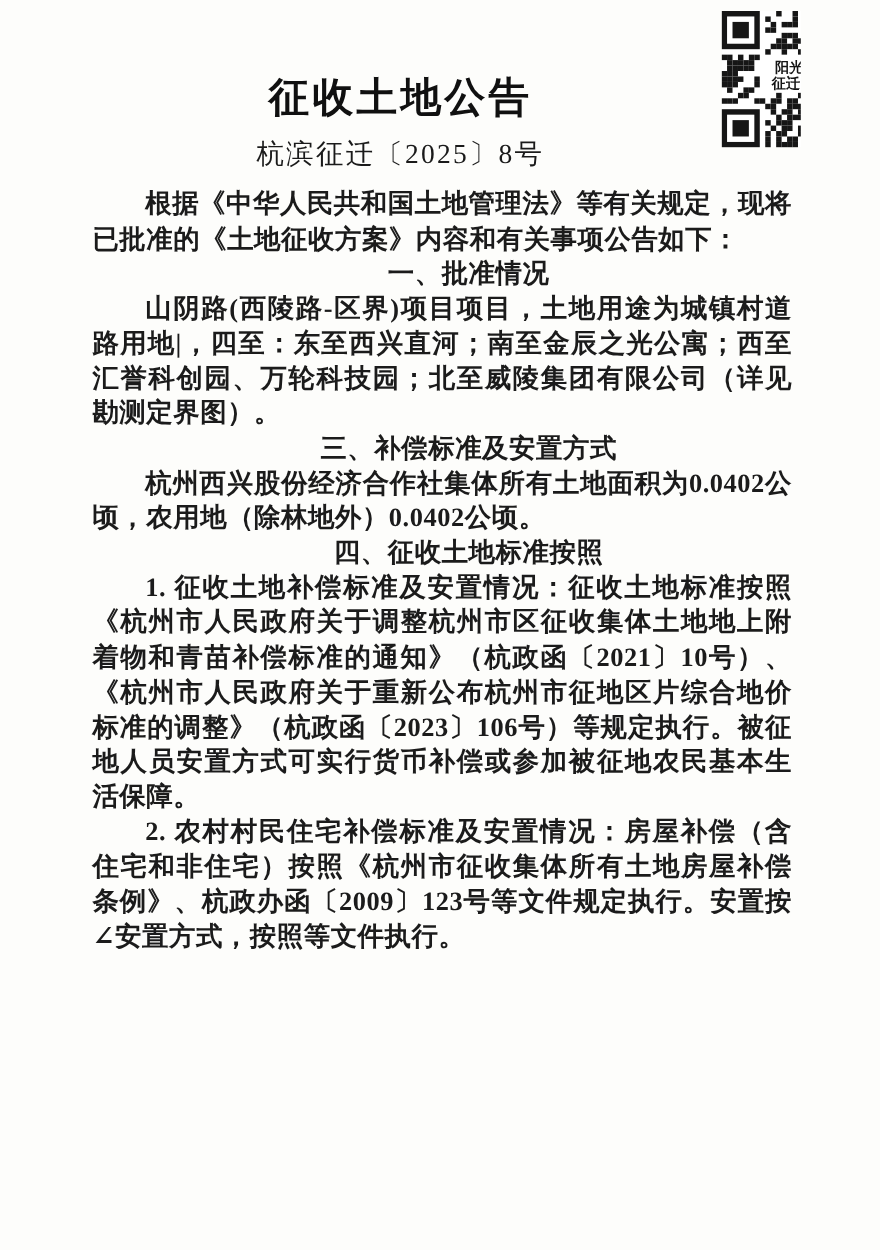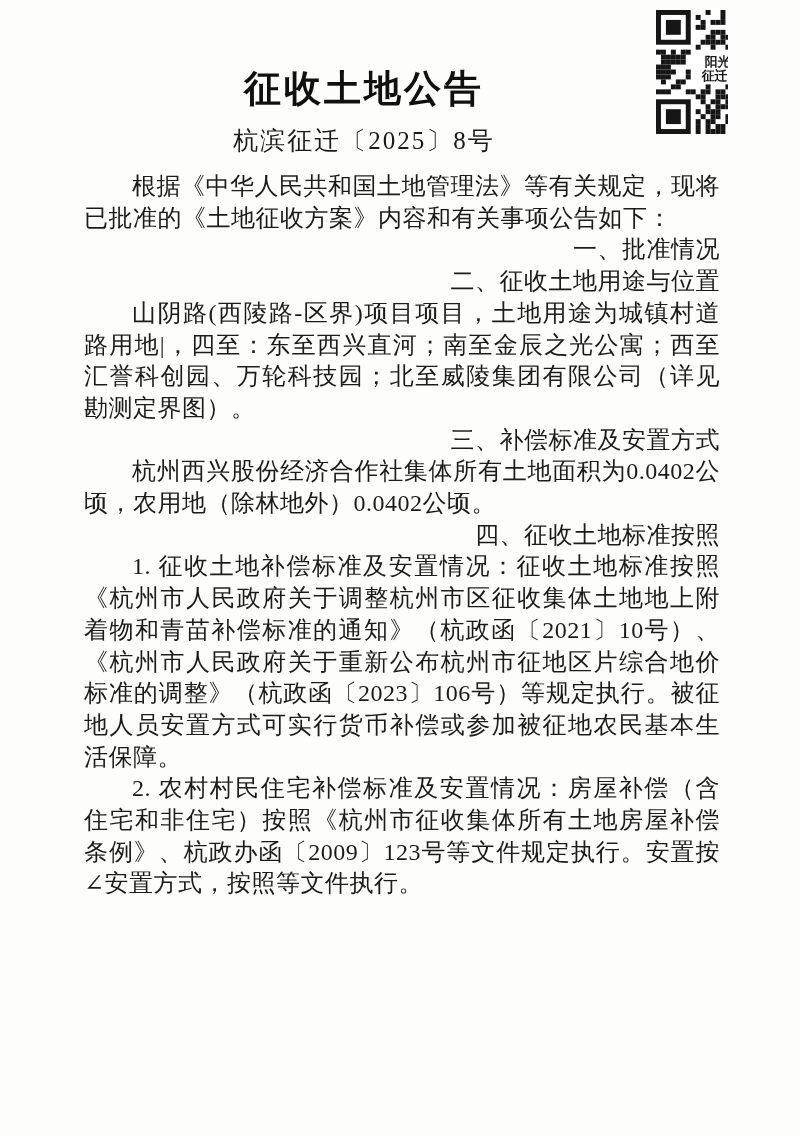--- a/index.html
+++ b/index.html
@@ -53,23 +53,24 @@
     font-size: 24px;
     line-height: 31.7px;
     text-align: justify;
     word-break: break-all;
     letter-spacing: 0.5px;
   }
   .content p {
     margin: 0;
     padding: 0;
     text-indent: 2em;
+    font-weight: bold;
   }
   .content p.heading {
-    text-align: right;
+    text-align: center;
   }
 </style>
 </head>
 <body>
 
 <div class="page">
 
   <svg class="qr" viewBox="0 0 125 125" aria-hidden="true">
     <rect x="0" y="0" width="125" height="125" fill="#ffffff"></rect>
     <g>
@@ -278,21 +279,20 @@
     <text class="qr-label-text" x="59" y="71" font-size="13" text-anchor="middle">征迁</text>
   </svg>
 
   <h1 class="title">征收土地公告</h1>
 
   <div class="docnum">杭滨征迁〔2025〕8号</div>
 
   <div class="content">
       <p class="para">根据《中华人民共和国土地管理法》等有关规定，现将已批准的《土地征收方案》内容和有关事项公告如下：</p>
       <p class="heading">一、批准情况</p>
-      <p class="heading">二、征收土地用途与位置</p>
       <p class="para">山阴路(西陵路-区界)项目项目，土地用途为城镇村道路用地|，四至：东至西兴直河；南至金辰之光公寓；西至汇誉科创园、万轮科技园；北至威陵集团有限公司（详见勘测定界图）。</p>
       <p class="heading">三、补偿标准及安置方式</p>
       <p class="para">杭州西兴股份经济合作社集体所有土地面积为0.0402公顷，农用地（除林地外）0.0402公顷。</p>
       <p class="heading">四、征收土地标准按照</p>
       <p class="para">1. 征收土地补偿标准及安置情况：征收土地标准按照《杭州市人民政府关于调整杭州市区征收集体土地地上附着物和青苗补偿标准的通知》（杭政函〔2021〕10号）、《杭州市人民政府关于重新公布杭州市征地区片综合地价标准的调整》（杭政函〔2023〕106号）等规定执行。被征地人员安置方式可实行货币补偿或参加被征地农民基本生活保障。</p>
       <p class="para">2. 农村村民住宅补偿标准及安置情况：房屋补偿（含住宅和非住宅）按照《杭州市征收集体所有土地房屋补偿条例》、杭政办函〔2009〕123号等文件规定执行。安置按∠安置方式，按照等文件执行。</p>
     </div>
 
 </div>
 

